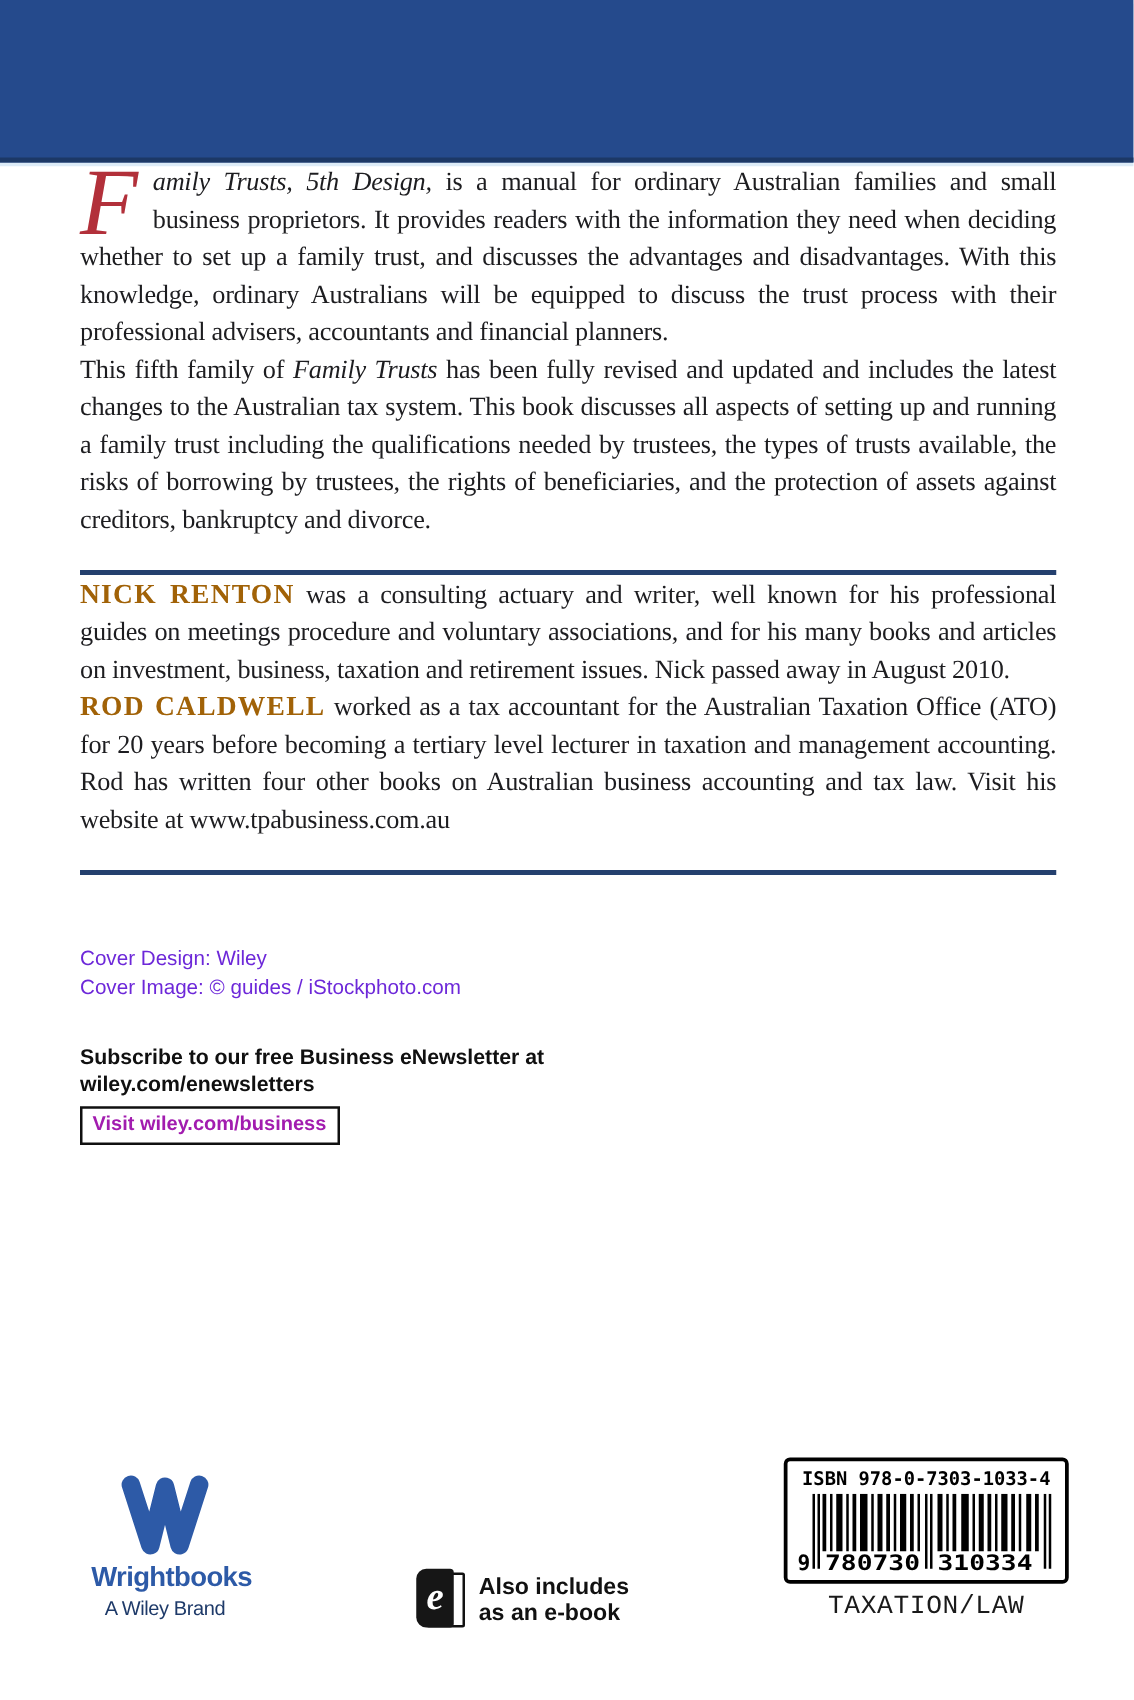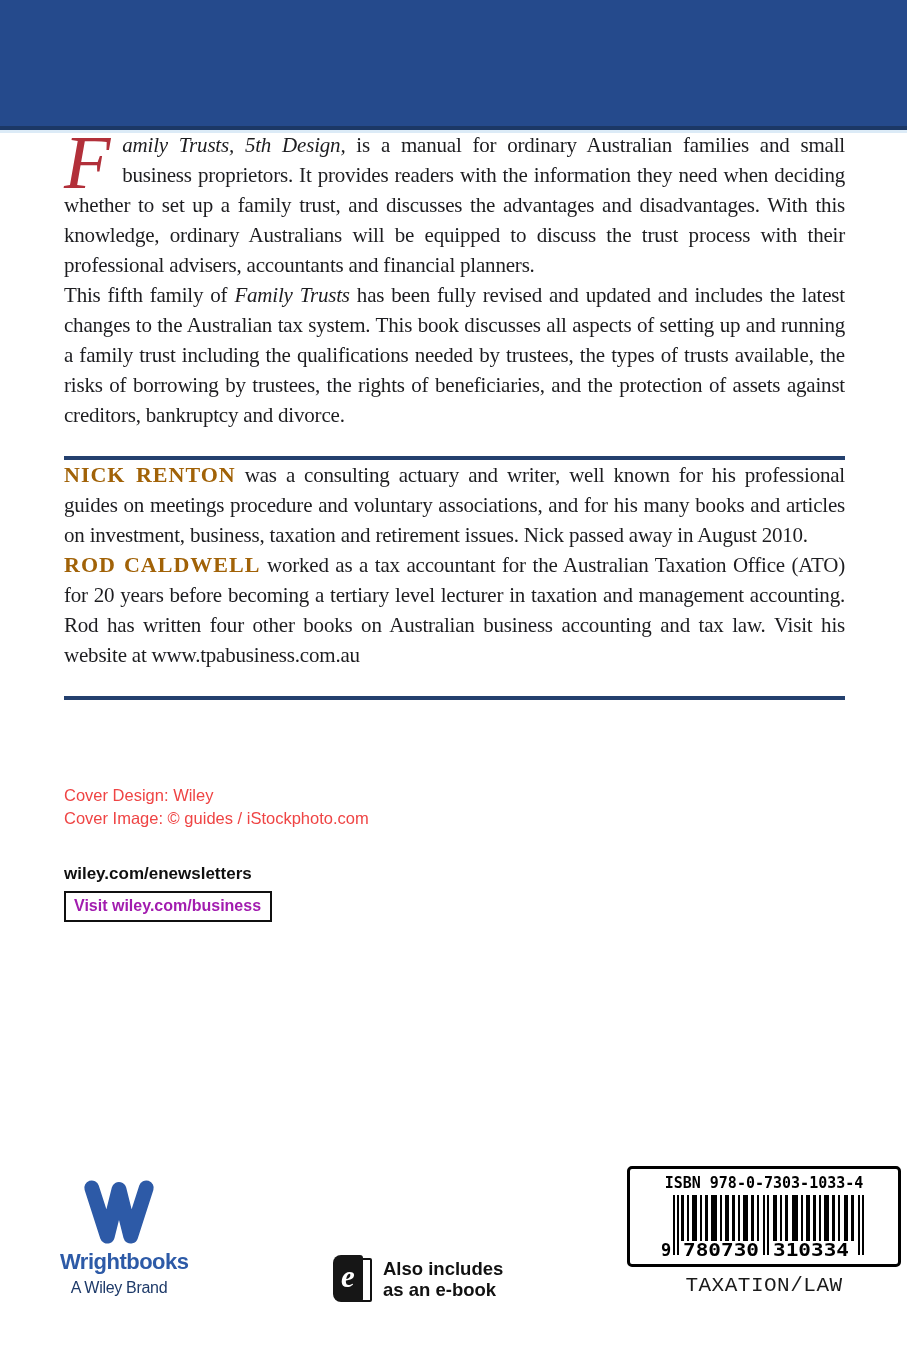--- a/index.html
+++ b/index.html
@@ -33,37 +33,37 @@
   .rule1 { margin-top:26px; }
   .rule2 { margin-top:26px; }
 
   .author1 { margin-top:29px; }
   .author2 { margin-top:22px; }
   .author-name {
     font-weight:bold; color:#a16207; font-size:22px; letter-spacing:1px;
   }
 
   .credits {
-    margin-top:84px; font-family:"Liberation Sans", sans-serif;
-    font-size:16.5px; line-height:23px; color:#ef4444;
+    margin-top:56px; font-family:"Liberation Sans", sans-serif;
+    font-size:16.5px; line-height:23px; color:#6d28d9;
   }
 
   .newsletter {
     margin-top:33px; font-family:"Liberation Sans", sans-serif;
     font-weight:bold; font-size:17px; line-height:22px; color:#101010;
   }
   .visit-box {
     display:inline-block; border:2px solid #101010; padding:2px 9px 3px 8px;
     margin-top:6px; font-family:"Liberation Sans", sans-serif; font-weight:bold;
     font-size:16px; color:#a21caf;
   }
 
   
   .logo-block {
-    position:absolute; left:60px; top:1176px; width:118px; text-align:center;
+    position:absolute; left:73px; top:1176px; width:118px; text-align:center;
     font-family:"Liberation Sans", sans-serif;
   }
   .logo-w { display:block; margin:0 auto; }
   .logo-name {
     font-weight:bold; font-size:22px; letter-spacing:-0.5px; color:#2d5aa7;
     margin-top:1px; white-space:nowrap;
   }
   .logo-tagline {
     font-size:16px; color:#1e3a69; margin-top:4px; letter-spacing:-0.3px;
     white-space:nowrap;
@@ -85,21 +85,21 @@
   }
   .ebook-e {
     color:#fff; font-family:"Liberation Serif", serif; font-style:italic;
     font-weight:bold; font-size:31px; transform:translateY(-2px);
   }
   .ebook-text {
     font-family:"Liberation Sans", sans-serif; font-weight:bold;
     font-size:18.5px; line-height:21px; color:#111; white-space:nowrap;
   }
 
-  .barcode-block { position:absolute; left:627px; top:1166px; width:274px; text-align:center; }
+  .barcode-block { position:absolute; left:627px; top:1166px; width:228px; text-align:center; }
   .barcode-box {
     border:3px solid #000; border-radius:5px; background:#fff;
     padding:5px 6px 3px; box-sizing:border-box;
   }
   .barcode-isbn {
     font-family:"DejaVu Sans Mono", monospace; font-weight:bold;
     font-size:15px; color:#000; white-space:nowrap;
   }
   .bars { display:block; margin:3px auto 0; }
   .barcode-category {
@@ -141,20 +141,21 @@
     </p>
 
     <hr class="rule rule2">
 
     <div class="credits">
       <div>Cover Design: Wiley</div>
       <div>Cover Image: © guides / iStockphoto.com</div>
     </div>
 
     <div class="newsletter">
+      <div>Subscribe to our free Business eNewsletter at</div>
       <div>wiley.com/enewsletters</div>
       <div class="visit-box">Visit wiley.com/business</div>
     </div>
 
   </div>
 
   <div class="logo-block">
     <svg class="logo-w" width="78" height="72" viewBox="0 0 100 88" aria-hidden="true">
       <polyline points="15,13 35,75 50,15 65,75 85,13" fill="none" stroke="#2d5aa7" stroke-width="19" stroke-linecap="round" stroke-linejoin="round"></polyline>
     </svg>

